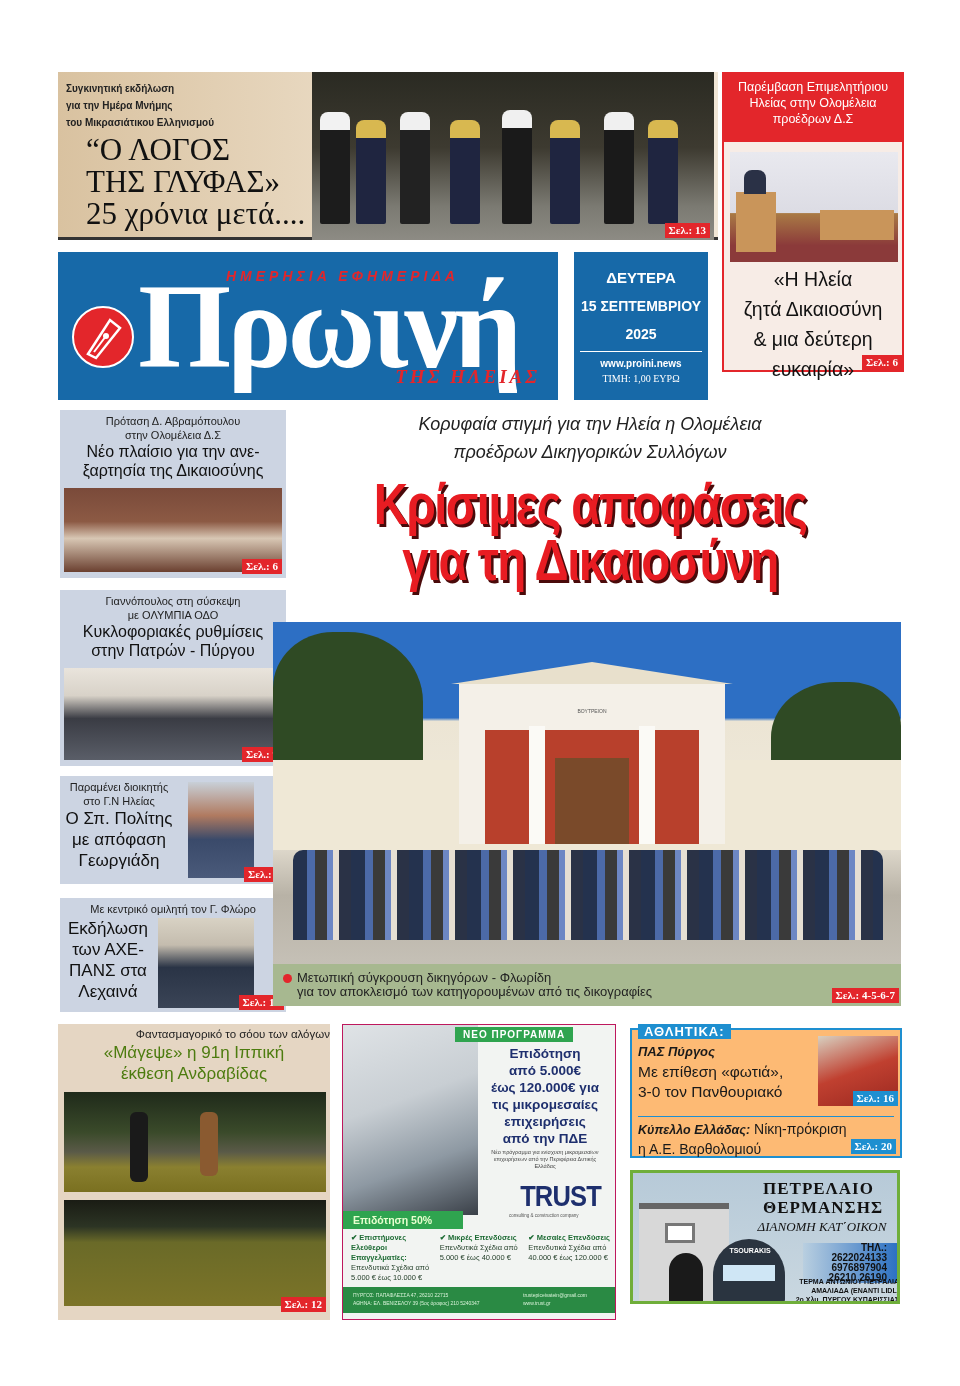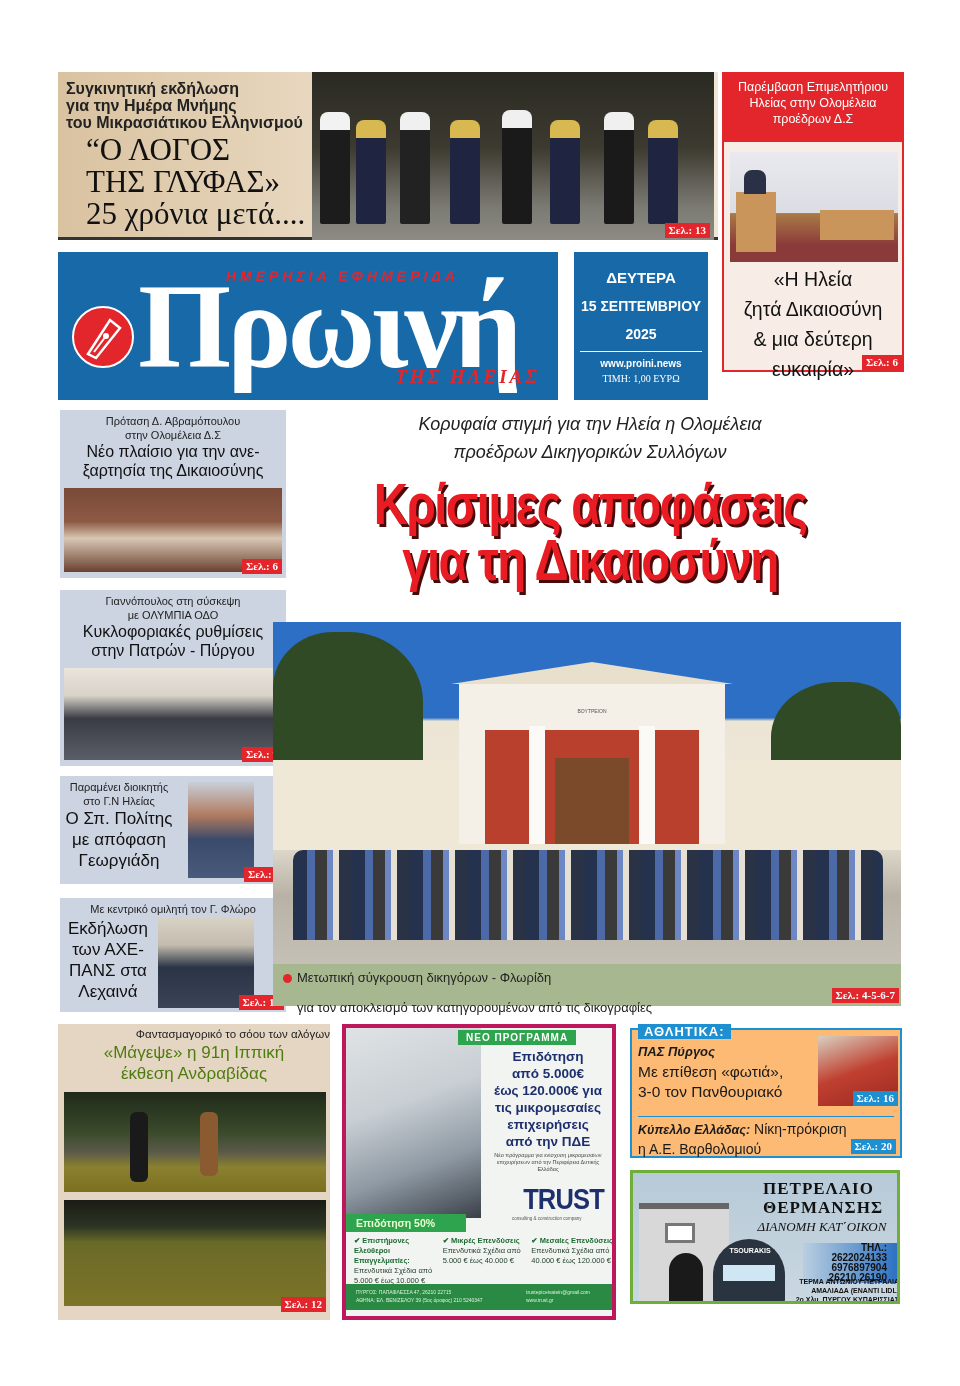--- a/index.html
+++ b/index.html
@@ -3,21 +3,21 @@
 <meta charset="utf-8">
 <style>
   * { box-sizing: border-box; margin: 0; padding: 0; }
   body { width: 960px; height: 1386px; background: #ffffff; position: relative; overflow: hidden; font-family: "Liberation Sans", sans-serif; color: #1a1a1a; }
   .abs { position: absolute; }
   .badge { position: absolute; background: #e3262b; color: #fff; font-family: "Liberation Serif", serif; font-weight: bold; font-size: 11px; padding: 1px 4px; line-height: 13px; white-space: nowrap; }
   .badge.blue { background: #1e8fd0; }
 
   
   #top-promo { left: 58px; top: 72px; width: 660px; height: 168px; background: linear-gradient(90deg,#d9c2a0 0%, #e8d8c0 40%, #f0e6d6 100%); border-bottom: 3px solid #333; }
-  #top-promo .kicker { position: absolute; left: 8px; top: 8px; font-size: 16px; font-weight: bold; line-height: 17px; color: #222; }
+  #top-promo .kicker { position: absolute; left: 8px; top: 8px; font-size: 10px; font-weight: bold; line-height: 17px; color: #222; }
   #top-promo .title { position: absolute; left: 8px; top: 62px; font-family: "Liberation Serif", serif; font-size: 31px; line-height: 32px; color: #111; margin-left: 20px; }
   #top-promo .photo { position: absolute; left: 254px; top: 0; width: 402px; height: 168px; background: linear-gradient(180deg,#2a2a22 0%, #3d3a30 45%, #7b7a72 80%, #8d8b84 100%); overflow: hidden; }
   .dancer { position: absolute; bottom: 16px; width: 30px; border-radius: 8px 8px 2px 2px; }
 
   
   #right-box { left: 722px; top: 72px; width: 182px; height: 300px; border: 2px solid #e3262b; background: #f7ece6; }
   #right-box .head { background: #e3262b; color: #fff; text-align: center; font-size: 12.5px; line-height: 16px; padding: 5px 2px; height: 68px; }
   #right-box .photo { position: absolute; left: 6px; top: 78px; width: 168px; height: 110px; background: linear-gradient(180deg,#e9e9ef 0%, #dcdce4 55%, #a97a45 56%, #8b3a3a 85%); }
   #right-box .title { position: absolute; left: 0; right: 0; top: 190px; text-align: center; font-size: 19.5px; line-height: 30px; color: #111; }
 
@@ -40,32 +40,32 @@
   .lbox .hl { text-align: center; font-size: 16px; line-height: 19px; color: #111; }
   .lbox .ph { position: absolute; left: 4px; right: 4px; }
 
   
   #lead-kicker { left: 272px; top: 410px; width: 636px; text-align: center; font-style: italic; font-size: 18px; line-height: 28px; color: #222; }
   #lead-title { left: 272px; top: 476px; width: 636px; text-align: center; font-family: "Liberation Sans", sans-serif; font-weight: bold; font-size: 58px; line-height: 56px; color: #e81c22; letter-spacing: -2px; transform: scaleX(0.82); text-shadow: 3px 3px 0 #4a0a0a; }
   #lead-photo { left: 273px; top: 622px; width: 628px; height: 342px; background: linear-gradient(180deg,#2d6fc4 0%, #2d6fc4 28%, #ece5d4 29%, #efe9dc 60%, #b8b2a6 80%, #c5c0b6 100%); overflow: hidden; }
   #lead-caption { left: 273px; top: 964px; width: 628px; height: 42px; background: #a7b890; }
   #lead-caption .l1, #lead-caption .l2 { position: absolute; left: 24px; font-size: 13px; color: #222; }
   #lead-caption .l1 { top: 6px; }
-  #lead-caption .l2 { top: 36px; }
+  #lead-caption .l2 { top: 20px; }
   #lead-caption .dot { position: absolute; left: 10px; top: 10px; width: 9px; height: 9px; border-radius: 50%; background: #e3262b; }
 
   
   #horse-box { left: 58px; top: 1024px; width: 272px; height: 296px; background: #e5d6c3; }
   #horse-box .kick { text-align: right; font-size: 11.5px; margin-top: 4px; color: #222; }
   #horse-box .hl { text-align: center; font-size: 17px; line-height: 21px; color: #4d7c0f; margin-top: 2px; }
   #horse-box .p1 { position: absolute; left: 6px; top: 68px; width: 262px; height: 100px; background: linear-gradient(180deg,#1f2a1a 0%, #3a4a2a 40%, #5a5a48 60%, #8a8030 75%, #7a7020 100%); }
   #horse-box .p2 { position: absolute; left: 6px; top: 176px; width: 262px; height: 106px; background: linear-gradient(180deg,#1a1c14 0%, #2c3424 25%, #6a6a28 40%, #7c7428 100%); }
 
   
-  #ad-trust { left: 342px; top: 1024px; width: 274px; height: 296px; background: #f2f4f2; border: 4px solid #be185d; overflow: hidden; }
+  #ad-trust { left: 342px; top: 1024px; width: 274px; height: 296px; background: #f2f4f2; border: 1px solid #be185d; overflow: hidden; }
   #ad-trust .tag { position: absolute; left: 112px; top: 2px; background: #2fa44f; color: #fff; font-weight: bold; font-size: 10px; padding: 2px 8px; letter-spacing: 1px; }
   #ad-trust .hands { position: absolute; left: 0; top: 0; width: 135px; height: 190px; background: linear-gradient(160deg,#dfe3e6 0%, #c8ced3 40%, #8e99a3 70%, #3a4048 100%); }
   #ad-trust .offer { position: absolute; left: 130px; top: 20px; width: 144px; text-align: center; color: #1e2f6e; font-weight: bold; font-size: 13.5px; line-height: 17px; }
   #ad-trust .small { position: absolute; left: 140px; top: 124px; width: 124px; text-align: center; color: #444; font-size: 5.5px; line-height: 7px; }
   #ad-trust .brand { position: absolute; left: 170px; top: 154px; color: #1e2f6e; font-weight: bold; font-size: 30px; letter-spacing: -1px; transform: scaleX(0.85); }
   #ad-trust .sub50 { position: absolute; left: 0; top: 186px; width: 120px; background: #2fa44f; color: #e8ffd0; font-weight: bold; font-size: 10.5px; padding: 3px 10px; }
   #ad-trust .cols { position: absolute; left: 8px; top: 208px; width: 260px; display: flex; gap: 6px; font-size: 7.5px; line-height: 10px; color: #1e3a24; }
   #ad-trust .cols div { flex: 1; }
   #ad-trust .cols b { color: #1d6b34; }
   #ad-trust .foot { position: absolute; left: 0; bottom: 6px; width: 272px; height: 26px; background: #2a8a44; color: #d8f2d8; font-size: 5px; line-height: 8px; padding: 5px 10px; }

